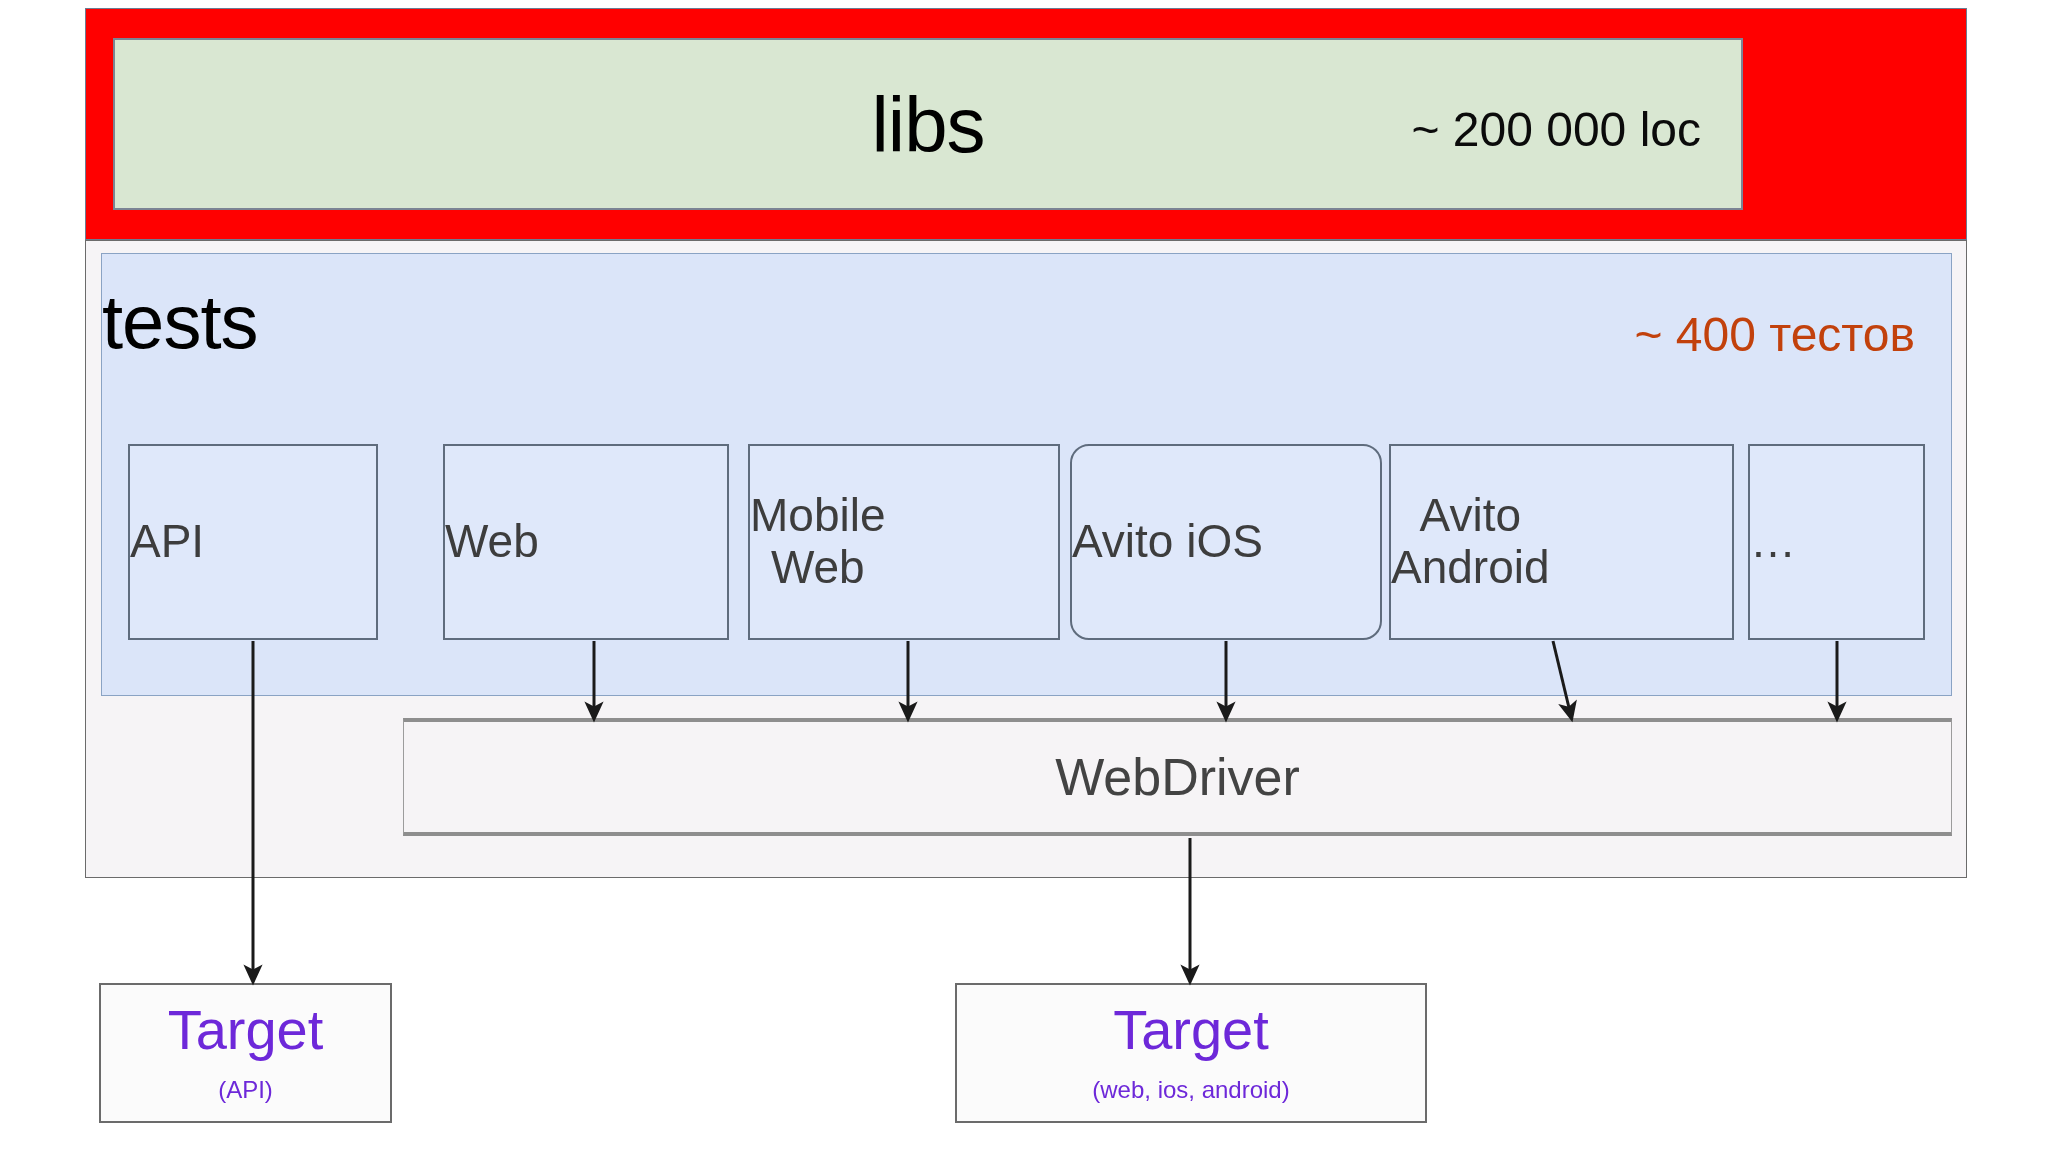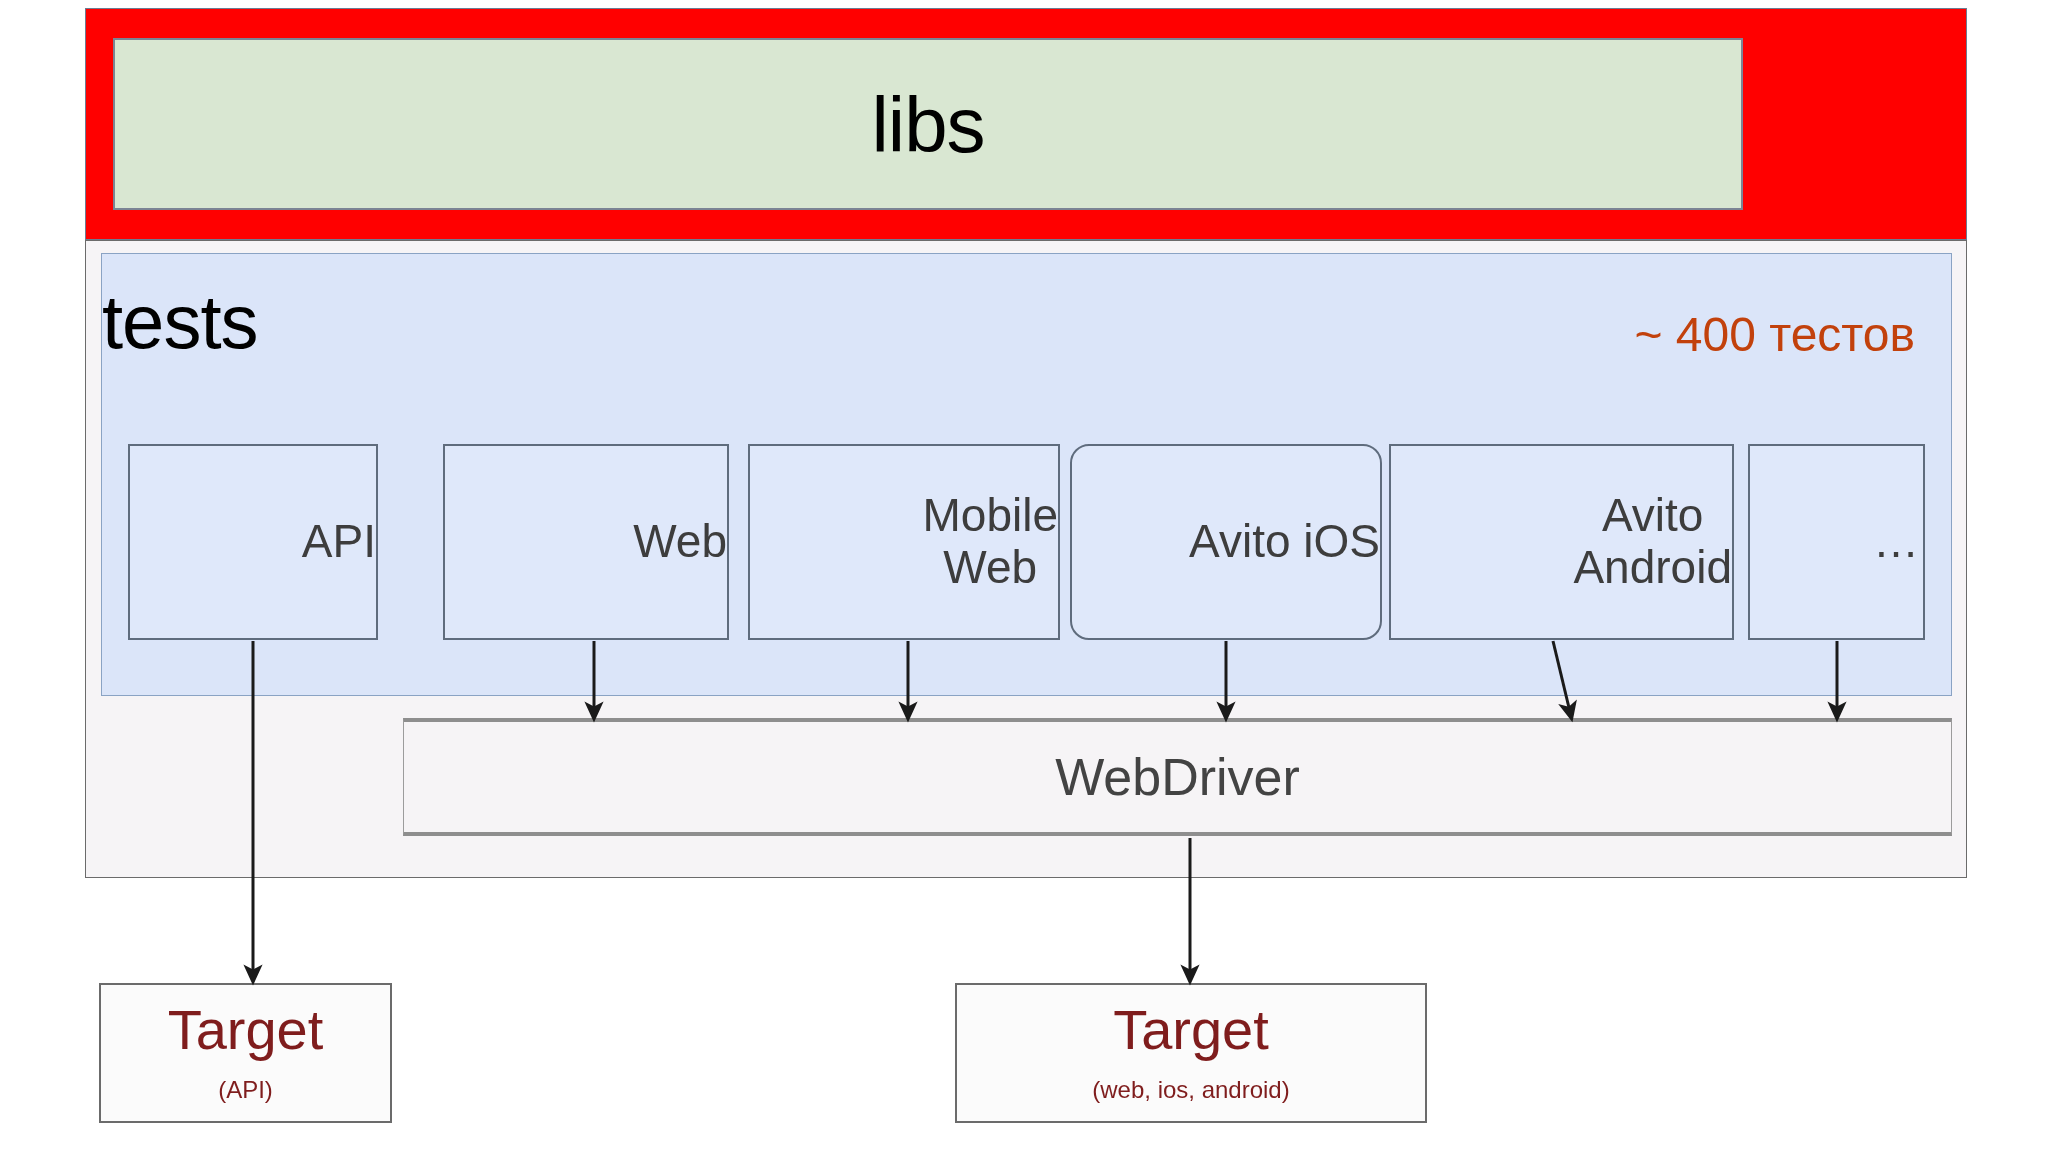--- a/index.html
+++ b/index.html
@@ -109,21 +109,21 @@
   
   .platform-box {
     position: absolute;
     top: 444px;
     height: 196px;
     background: #dfe8fa;
     border: 2px solid #5f6c7d;
     box-sizing: border-box;
     display: flex;
     align-items: center;
-    justify-content: flex-end;
+    justify-content: flex-start;
     text-align: center;
     color: #3d3d3d;
     font-size: 46px;
     line-height: 1.12;
   }
   .platform-box.dots {
     font-size: 46px;
     letter-spacing: 4px;
   }
 
@@ -149,21 +149,21 @@
   
   .target-box {
     position: absolute;
     background: #fbfbfb;
     border: 2px solid #6b6b6b;
     box-sizing: border-box;
     display: flex;
     flex-direction: column;
     align-items: center;
     justify-content: center;
-    color: #7f1d1d;
+    color: #6d28d9;
   }
   .target-main {
     font-size: 56px;
     line-height: 1.05;
   }
   .target-sub {
     font-size: 24px;
     line-height: 1.2;
     margin-top: 16px;
   }
@@ -191,20 +191,21 @@
   }
 </style>
 </head>
 <body>
 
 <div id="stage">
 
   <div class="libs-highlight"></div>
   <div class="libs-box">
     <div class="libs-title">libs</div>
+    <div class="libs-count">~ 200 000 loc</div>
   </div>
 
   <div class="outer-frame"></div>
 
   <div class="tests-box">
     <div class="tests-title">tests</div>
     <div class="tests-count">~ 400 тестов</div>
   </div>
 
   <div id="platform-layer">

